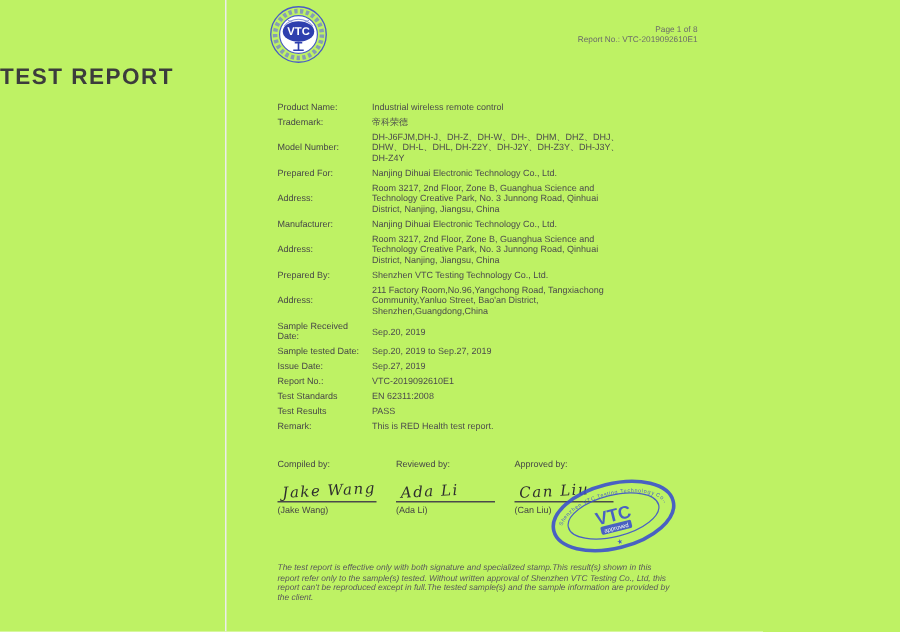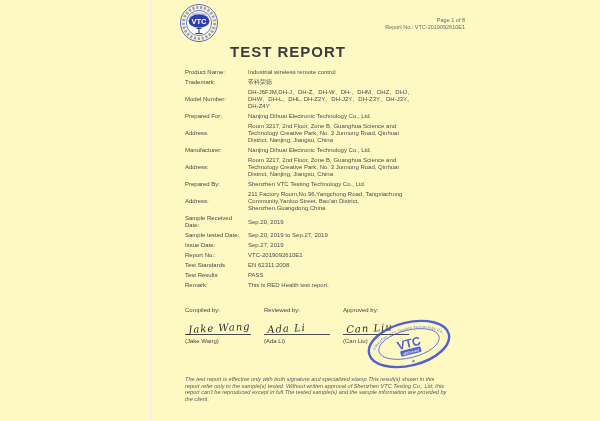--- a/index.html
+++ b/index.html
@@ -4,33 +4,33 @@
 <style>
   html,body{margin:0;padding:0;}
   body{
     width:600px;height:421px;
     background:#ffffff;
     font-family:"Liberation Sans", sans-serif;
     color:#4c4c4c;
     position:relative;
     overflow:hidden;
   }
-  .page{position:absolute;inset:0;background:#fef9c3;}
+  .page{position:absolute;inset:0;background:#bef264;}
   .scan-line{position:absolute;left:150px;top:0;width:1px;height:421px;background:#ececec;}
 
   .logo{position:absolute;left:179px;top:3px;}
 
   .header-right{
     position:absolute;top:17px;right:135px;
     text-align:right;font-size:5.5px;line-height:7px;color:#6a6a6a;
   }
 
   .title{
     position:absolute;top:43px;left:0;width:576px;
-    text-align:center;font-size:15px;font-weight:bold;
+    font-size:15px;font-weight:bold;
     letter-spacing:1px;color:#3c3c3c;
   }
 
   .fields{position:absolute;left:185px;top:69px;width:280px;}
   .row{display:flex;align-items:center;margin-bottom:3px;}
   .label{flex:none;width:63px;font-size:6px;line-height:7px;color:#474747;}
   .value{width:172px;font-size:6px;line-height:7px;color:#4c4c4c;}
 
   .signatures{position:absolute;left:185px;top:307px;display:flex;}
   .sig-block{width:79px;}

